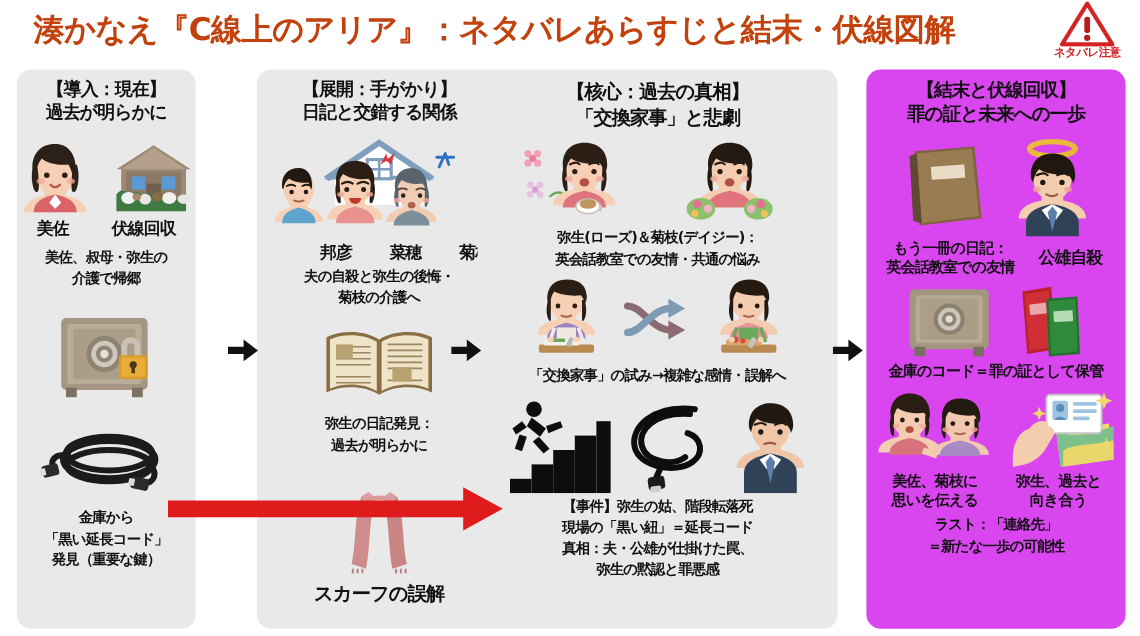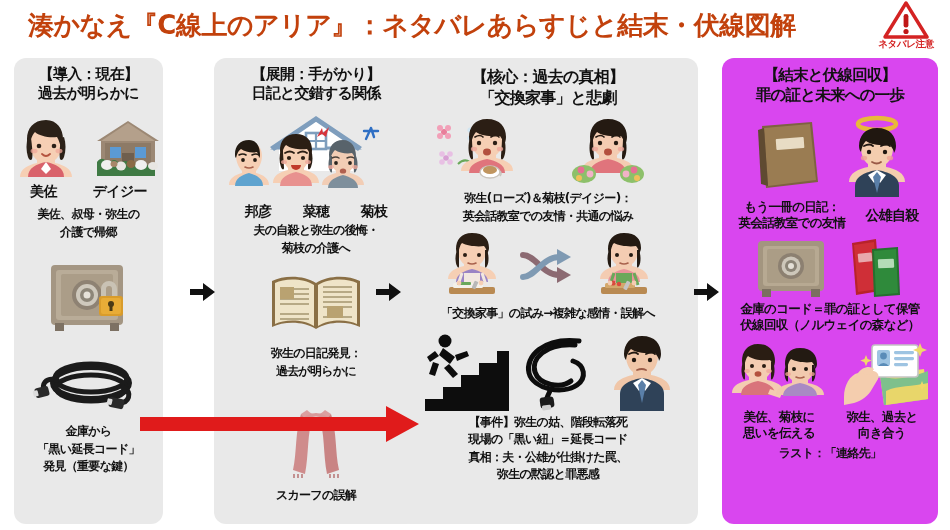--- a/index.html
+++ b/index.html
@@ -52,21 +52,21 @@
   .panel-head .l2 { display: block; }
   #panel-3 .panel-head { font-size: 16px; line-height: 21px; padding-top: 8px; }
   #panel-4 .panel-head { font-size: 15.5px; line-height: 20px; }
 
   .cap {
     text-align: center; font-weight: bold; color: #111;
     letter-spacing: -0.7px;
   }
   .cap-sm { font-size: 12.5px; line-height: 16px; }
   .cap-md { font-size: 12px; line-height: 17.5px; }
-  .cap-lg { font-size: 12px; line-height: 18.5px; }
+  .cap-lg { font-size: 16px; line-height: 18.5px; }
   .cap-name { font-size: 14px; font-weight: bold; line-height: 17px; }
 
   .row { display: flex; justify-content: center; align-items: flex-end; }
   .art { position: relative; }
 
   
   .midarrow {
     position: absolute; width: 26px; height: 22px;
     z-index: 5;
   }
@@ -137,21 +137,21 @@
           <ellipse cx="48" cy="50" rx="6" ry="5" fill="#f0f0ef"></ellipse>
           <ellipse cx="60" cy="51" rx="5" ry="4" fill="#e8e6e2"></ellipse>
           <ellipse cx="38" cy="49" rx="4.5" ry="4" fill="#8a6a45"></ellipse>
           <ellipse cx="21" cy="49" rx="3.5" ry="3" fill="#a8876a"></ellipse>
         </svg>
       </div>
     </div>
 
     <div class="row mt2" style="gap:36px;">
       <div class="cap cap-name">美佐</div>
-      <div class="cap cap-name">デイジー</div>
+      <div class="cap cap-name">伏線回収</div>
     </div>
 
     <div class="cap cap-md mt6">
       <div>美佐、叔母・弥生の</div>
       <div>介護で帰郷</div>
     </div>
 
     <div class="mt18" style="text-align:center;">
       <svg class="center" width="100" height="76" viewBox="0 0 100 76">
         <rect x="12" y="6" width="72" height="60" rx="4" fill="#a49683"></rect>
@@ -250,21 +250,21 @@
       </svg>
 
       <svg style="position:absolute; left:100px; top:14px;" width="18" height="18" viewBox="0 0 18 18">
         <path d="M3 12 L8 3 L9 8 L15 2 L12 12 L8 9z" fill="#d8343a"></path>
       </svg>
       <svg style="position:absolute; left:148px; top:14px;" width="18" height="18" viewBox="0 0 18 18">
         <path d="M4 14 L9 3 M9 3 L12 12 M2 6 L16 6" stroke="#2f6fc4" stroke-width="2.4" stroke-linecap="round" fill="none"></path>
       </svg>
     </div>
 
-    <div class="row mt4" style="gap:14px;">
+    <div class="row mt4" style="gap:14px;justify-content:flex-end;">
       <div class="cap cap-name" style="width:44px;">邦彦</div>
       <div class="cap cap-name" style="width:44px;">菜穂</div>
       <div class="cap cap-name" style="width:44px;">菊枝</div>
     </div>
 
     <div class="cap cap-md mt2">
       <div>夫の自殺と弥生の後悔・</div>
       <div>菊枝の介護へ</div>
     </div>
 
@@ -558,21 +558,20 @@
         <path d="M12 8 L32 5 L36 52 L16 55 Z" fill="#cf2f37"></path>
         <rect x="16" y="16" width="14" height="9" rx="1" fill="#e8a8ac" transform="rotate(-6 23 20)"></rect>
         <path d="M30 12 L56 10 L58 58 L32 60 Z" fill="#25702f"></path>
         <path d="M32 14 L54 12 L56 56 L34 58 Z" fill="#2f8a3b"></path>
         <rect x="36" y="22" width="16" height="9" rx="1" fill="#b4dcb7" transform="rotate(-3 44 26)"></rect>
       </svg>
     </div>
 
     <div class="cap cap-sm mt2">
       <div>金庫のコード＝罪の証として保管</div>
-      <div>伏線回収（ノルウェイの森など）</div>
     </div>
 
     <div class="row" style="gap:8px; margin-top:8px; align-items:flex-end;">
       <svg width="98" height="66" viewBox="0 0 98 66">
 
         <path d="M28 6c-10 0-15 7-15 16 0 7 4 12 6 14v3c-9 2-17 5-17 13h52c0-8-8-11-17-13v-3c2-2 6-7 6-14 0-9-5-16-15-16z" fill="#f4ccb2"></path>
         <path d="M28 3C17 3 12 11 12 20c0 3 1 5 2 6 1-5 2-9 4-11 5 4 16 5 22 4 2 2 3 5 3 8 1-2 2-4 2-7 0-9-5-17-17-17z" fill="#2a1d13"></path>
         <path d="M13 21c-2 5-2 12 0 16 1 2 2 2 2 0 0-3 0-11 0-16z" fill="#2a1d13"></path>
         <path d="M43 21c2 5 2 12 0 16-1 2-2 2-2 0 0-3 0-11 0-16z" fill="#2a1d13"></path>
         <circle cx="22" cy="25" r="2" fill="#2a1d13"></circle>
@@ -624,20 +623,21 @@
         <div>思いを伝える</div>
       </div>
       <div class="cap cap-sm" style="width:94px;">
         <div>弥生、過去と</div>
         <div>向き合う</div>
       </div>
     </div>
 
     <div class="cap cap-md mt4">
       <div>ラスト：「連絡先」</div>
+      <div>＝新たな一歩の可能性</div>
     </div>
   </div>
 
   <div id="arrow-1-2" class="midarrow">
     <svg width="26" height="22" viewBox="0 0 26 22">
       <path d="M0 8 L13 8 L13 2 L25 11 L13 20 L13 14 L0 14z" fill="#111111"></path>
     </svg>
   </div>
   <div id="arrow-2-3" class="midarrow">
     <svg width="26" height="22" viewBox="0 0 26 22">

